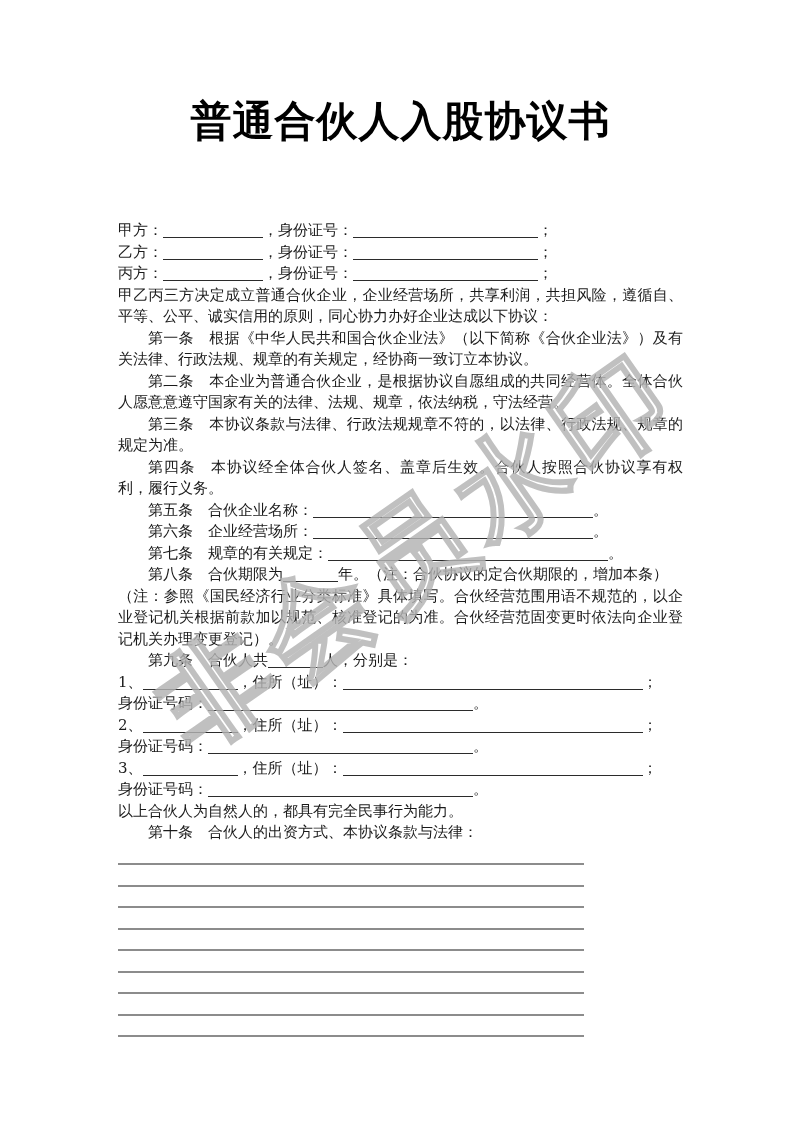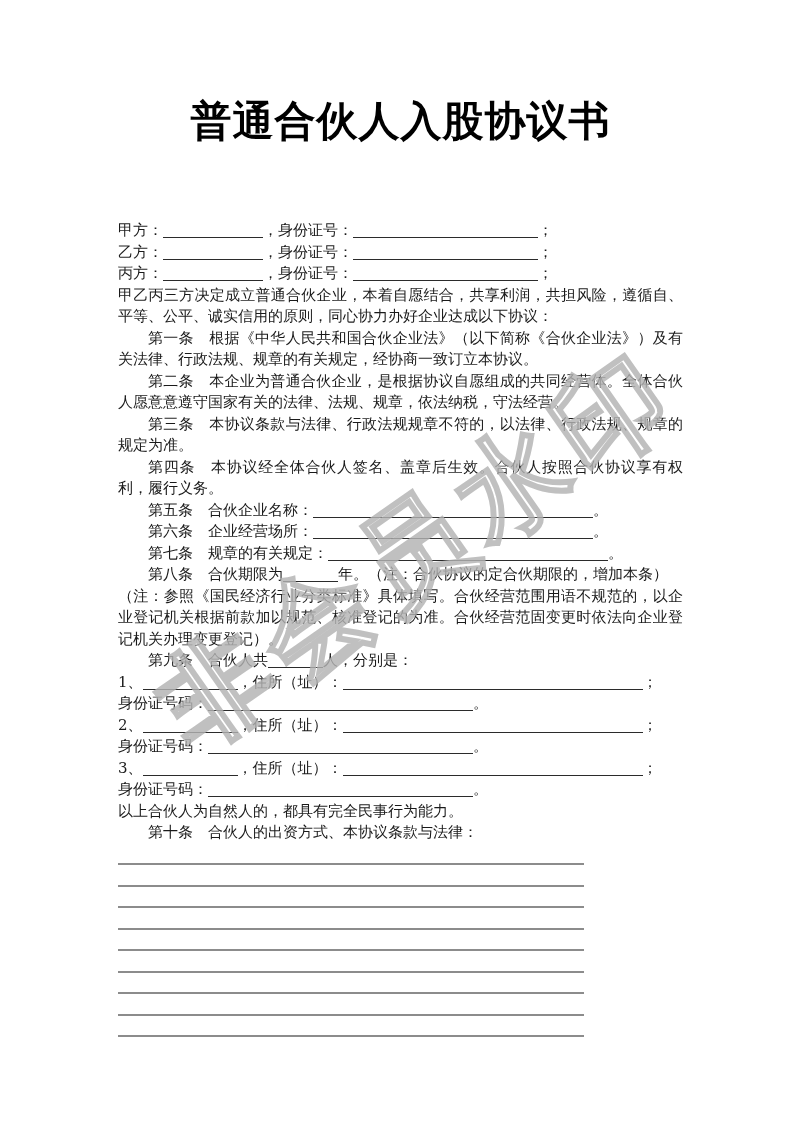--- a/index.html
+++ b/index.html
@@ -73,21 +73,21 @@
 <body>
 
 <div class="watermark">非会员水印</div>
 
 <div class="page">
   <h1 class="doc-title">普通合伙人入股协议书</h1>
   <div class="paragraphs">
       <p class="para"><span class="seg">甲方：</span><span class="blank" style="width: 100px;"></span><span class="seg">，身份证号：</span><span class="blank" style="width: 185px;"></span><span class="seg">；</span></p>
       <p class="para"><span class="seg">乙方：</span><span class="blank" style="width: 100px;"></span><span class="seg">，身份证号：</span><span class="blank" style="width: 185px;"></span><span class="seg">；</span></p>
       <p class="para"><span class="seg">丙方：</span><span class="blank" style="width: 100px;"></span><span class="seg">，身份证号：</span><span class="blank" style="width: 185px;"></span><span class="seg">；</span></p>
-      <p class="para"><span class="seg">甲乙丙三方决定成立普通合伙企业，本着自愿结合，共享利润，共担风险，遵循自、平等、公平、诚实信用的原则，同心协力办好企业达成以下协议：</span></p>
+      <p class="para"><span class="seg">甲乙丙三方决定成立普通合伙企业，企业经营场所，共享利润，共担风险，遵循自、平等、公平、诚实信用的原则，同心协力办好企业达成以下协议：</span></p>
       <p class="para indent"><span class="seg">第一条　根据《中华人民共和国合伙企业法》（以下简称《合伙企业法》）及有关法律、行政法规、规章的有关规定，经协商一致订立本协议。</span></p>
       <p class="para indent"><span class="seg">第二条　本企业为普通合伙企业，是根据协议自愿组成的共同经营体。全体合伙人愿意意遵守国家有关的法律、法规、规章，依法纳税，守法经营。</span></p>
       <p class="para indent"><span class="seg">第三条　本协议条款与法律、行政法规规章不符的，以法律、行政法规、规章的规定为准。</span></p>
       <p class="para indent"><span class="seg">第四条　本协议经全体合伙人签名、盖章后生效。合伙人按照合伙协议享有权利，履行义务。</span></p>
       <p class="para indent"><span class="seg">第五条　合伙企业名称：</span><span class="blank" style="width: 280px;"></span><span class="seg">。</span></p>
       <p class="para indent"><span class="seg">第六条　企业经营场所：</span><span class="blank" style="width: 280px;"></span><span class="seg">。</span></p>
       <p class="para indent"><span class="seg">第七条　规章的有关规定：</span><span class="blank" style="width: 280px;"></span><span class="seg">。</span></p>
       <p class="para indent"><span class="seg">第八条　合伙期限为</span><span class="blank" style="width: 55px;"></span><span class="seg">年。（注：合伙协议的定合伙期限的，增加本条）</span></p>
       <p class="para"><span class="seg">（注：参照《国民经济行业分类标准》具体填写。合伙经营范围用语不规范的，以企业登记机关根据前款加以规范、核准登记的为准。合伙经营范固变更时依法向企业登记机关办理变更登记）。</span></p>
       <p class="para indent"><span class="seg">第九条　合伙人共</span><span class="blank" style="width: 55px;"></span><span class="seg">人，分别是：</span></p>

